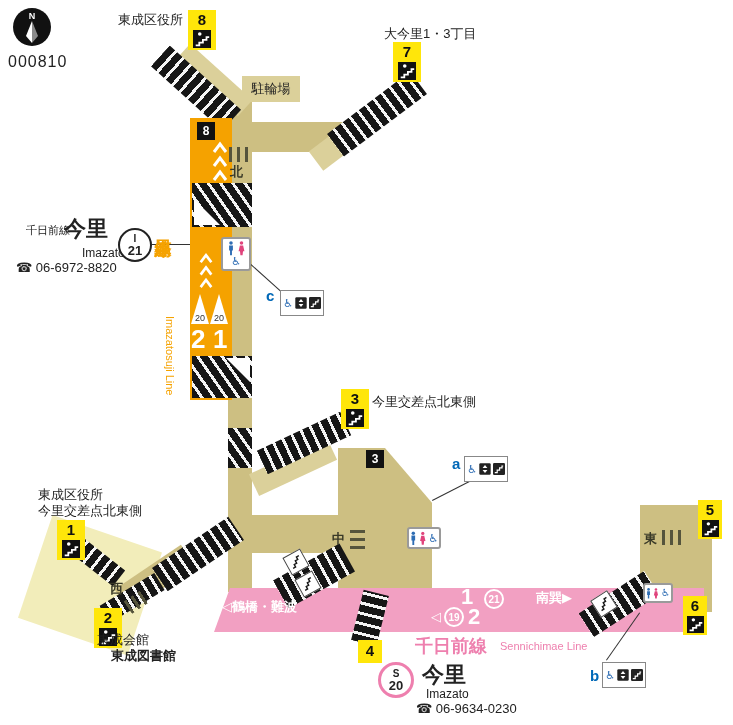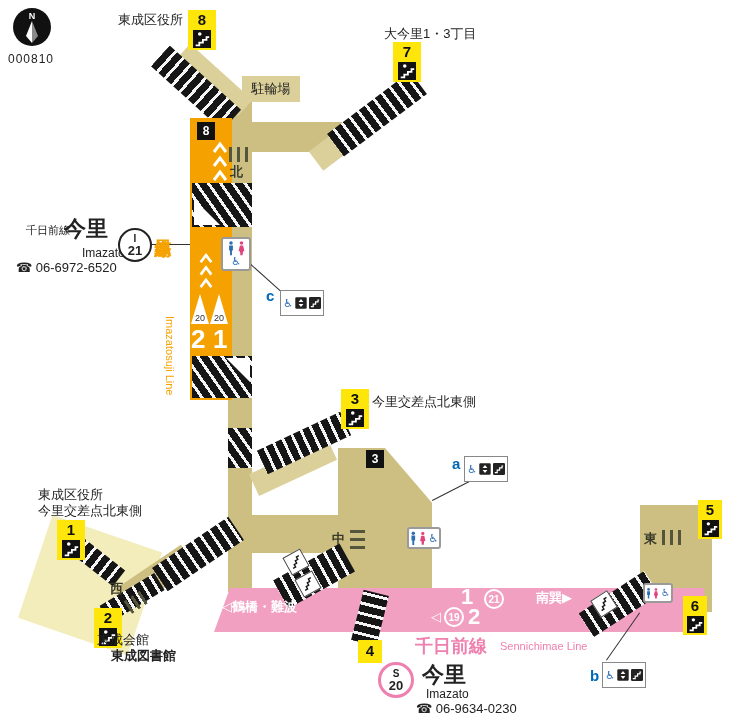--- a/index.html
+++ b/index.html
@@ -268,34 +268,34 @@
   <div class="bmark" style="left:366px;top:450px;">
     <span>3</span>
   </div>
 
   <svg class="abs" style="left:12px;top:6px;" width="40" height="42" viewBox="0 0 40 42">
     <circle cx="20" cy="21" r="19" fill="#111"></circle>
     <text x="20" y="13" fill="#fff" font-size="9" text-anchor="middle" font-weight="bold">N</text>
     <polygon points="20,15 14,30 20,37" fill="#fff"></polygon>
     <polygon points="20,15 26,30 20,37" fill="#8a8a8a"></polygon>
   </svg>
-  <div class="lbl" style="left:8px;top:52px;font-size:12px;letter-spacing:1px;">000810</div>
+  <div class="lbl" style="left:8px;top:52px;font-size:16px;letter-spacing:1px;">000810</div>
 
   <div class="lbl" style="left:118px;top:12px;">東成区役所</div>
   <div class="lbl" style="left:384px;top:26px;">大今里1・3丁目</div>
   <div class="lbl" style="left:372px;top:394px;">今里交差点北東側</div>
   <div class="lbl" style="left:38px;top:487px;">東成区役所</div>
   <div class="lbl" style="left:38px;top:503px;">今里交差点北東側</div>
   <div class="lbl" style="left:97px;top:632px;">東成会館</div>
   <div class="lbl" style="left:111px;top:648px;font-weight:bold;">東成図書館</div>
 
   <div class="lbl" style="left:26px;top:224px;font-size:11px;">千日前線</div>
   <div class="lbl" style="left:64px;top:216px;font-size:22px;font-weight:bold;">今里</div>
   <div class="lbl" style="left:82px;top:246px;font-size:12px;">Imazato</div>
-  <div class="lbl" style="left:16px;top:260px;">☎ 06-6972-6520</div>
+  <div class="lbl" style="left:16px;top:260px;">☎ 06-6972-8820</div>
   <div class="stc" style="left:118px;top:228px;width:34px;height:34px;border:2.5px solid #222;">
     <span class="l1">I</span>
     <span class="l2">21</span>
   </div>
   <div class="lbl vtext orange-t" style="left:152px;top:226px;font-size:17px;font-weight:bold;height:100px;">今里筋線</div>
   <div class="lbl vtext orange-t" style="left:163px;top:316px;font-size:11px;height:100px;">Imazatosuji Line</div>
 
   <div class="btxt" style="left:222px;top:600px;">◁鶴橋・難波</div>
   <div class="bplat" style="left:461px;top:586px;">1</div>
   <div class="nsc" style="left:484px;top:589px;">

